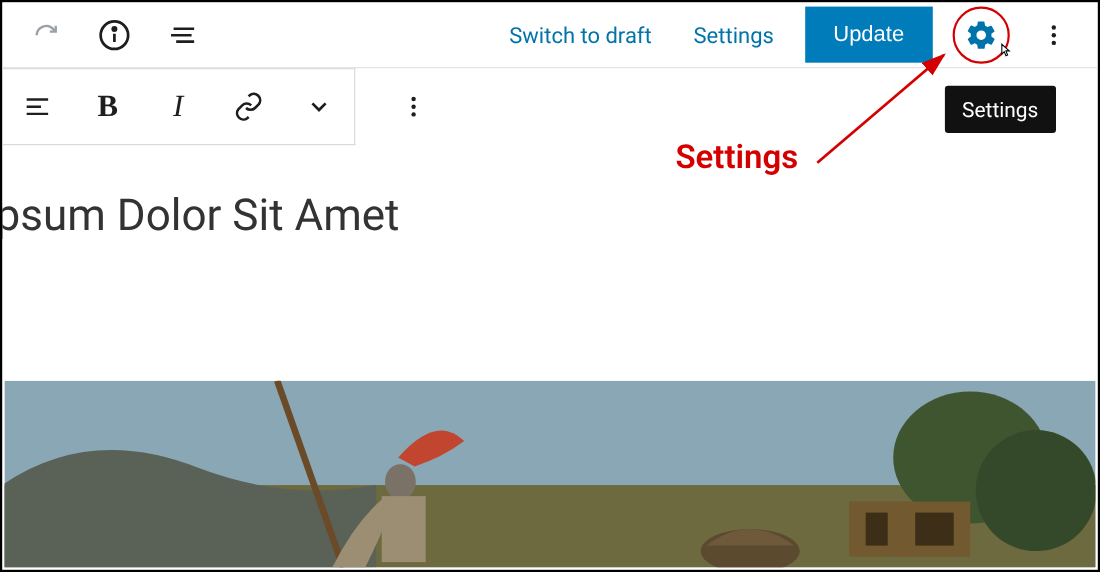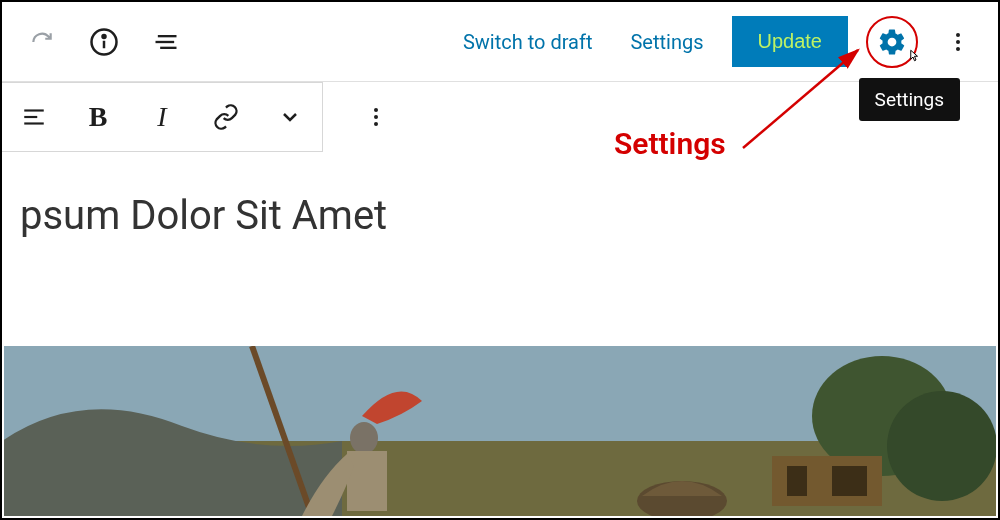--- a/index.html
+++ b/index.html
@@ -5,32 +5,32 @@
     * { box-sizing: border-box; margin: 0; padding: 0; }
     body {
       font-family: -apple-system, BlinkMacSystemFont, "Segoe UI", Roboto, sans-serif;
       width: 1000px; height: 520px;
       border: 2px solid #000;
       background: #fff;
       position: relative;
       overflow: hidden;
     }
     .topbar {
-      height: 80px;
+      height: 60px;
       border-bottom: 1px solid #e0e0e0;
       display: flex;
       align-items: center;
       padding: 0 10px;
     }
     .topbar-left { display: flex; align-items: center; gap: 18px; padding-left: 8px;}
     .topbar-right { margin-left: auto; display: flex; align-items: center; gap: 18px; padding-right: 8px;}
     .icon-btn { width: 44px; height: 44px; display: flex; align-items: center; justify-content: center; cursor: pointer; color: #1e1e1e;}
     .link { color: #0073aa; font-size: 20px; cursor: pointer; padding: 0 10px;}
     .primary-btn {
-      background: #007cba; color: #bef264;
+      background: #007cba; color: #ffffff;
       font-size: 20px; padding: 14px 26px;
       border: none; cursor: pointer;
     }
     .settings-circle {
       width: 52px; height: 52px; border: 2px solid #d40000; border-radius: 50%;
       display: flex; align-items: center; justify-content: center;
       position: relative;
     }
     .gear { color: #0073aa; }
     .cursor {
@@ -60,21 +60,21 @@
       width: 64px; height: 68px;
       display: flex; align-items: center; justify-content: center;
       cursor: pointer; font-size: 24px; font-weight: bold; color: #1e1e1e;
     }
     .fmt-more {
       width: 70px; height: 68px;
       display: flex; align-items: center; justify-content: center;
       cursor: pointer;
       margin-left: 18px;
     }
-    .content { padding: 40px 0 0 0; margin-left: 24px; }
+    .content { padding: 40px 0 0 0; }
     .title {
       font-size: 40px; font-weight: 400; color: #333;
       padding-left: 0; margin-left: -6px;
     }
     .image-block {
       position: absolute;
       left: 2px; right: 2px; bottom: 2px;
       height: 170px;
       overflow: hidden;
     }

